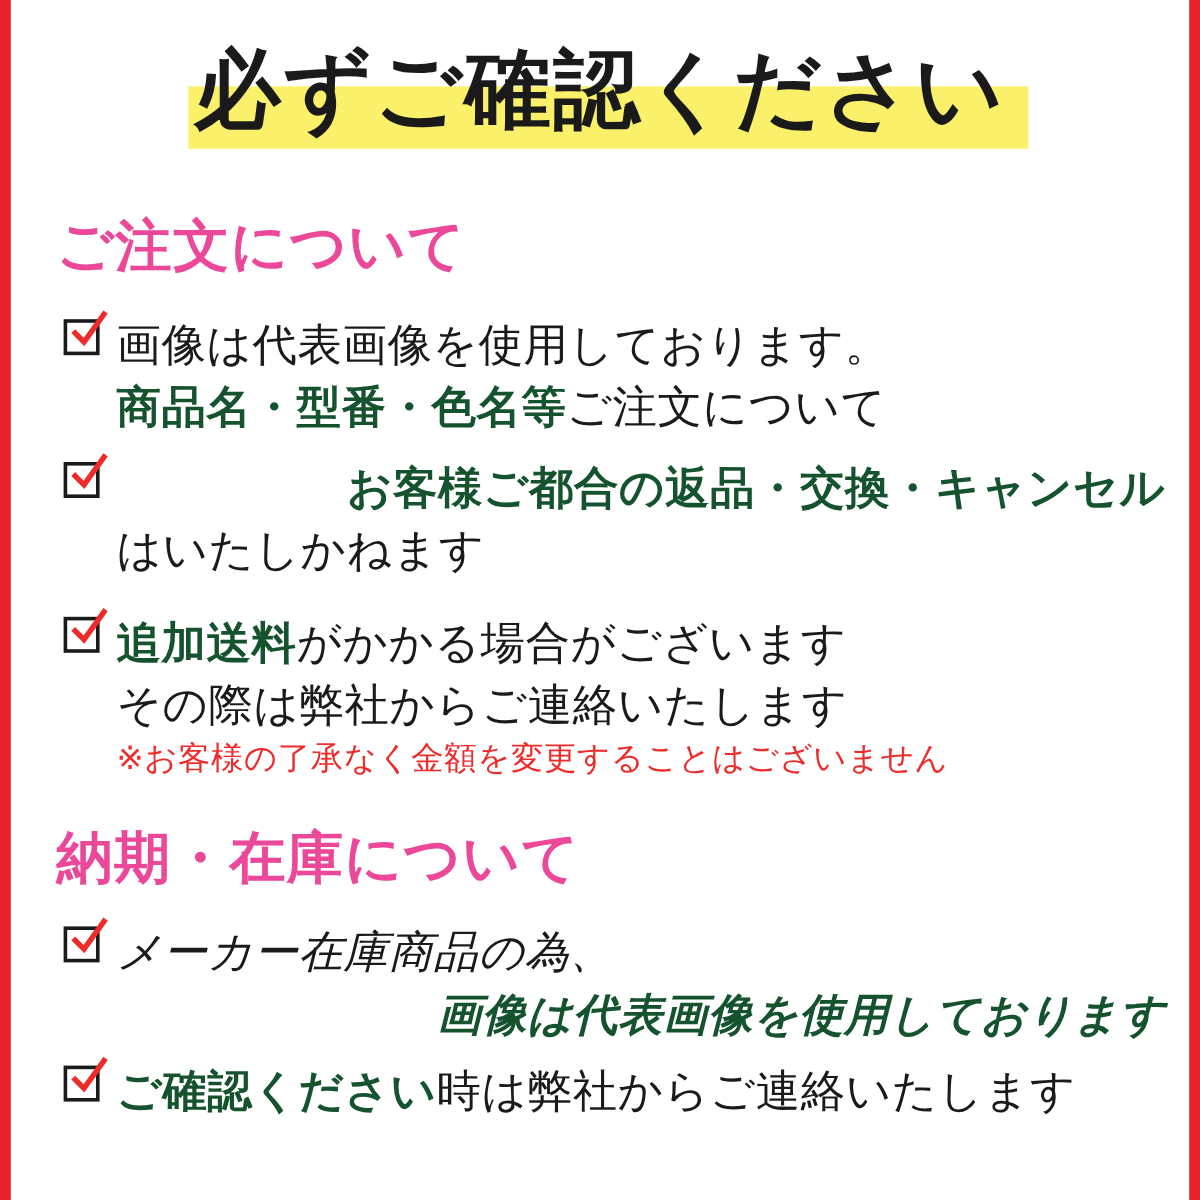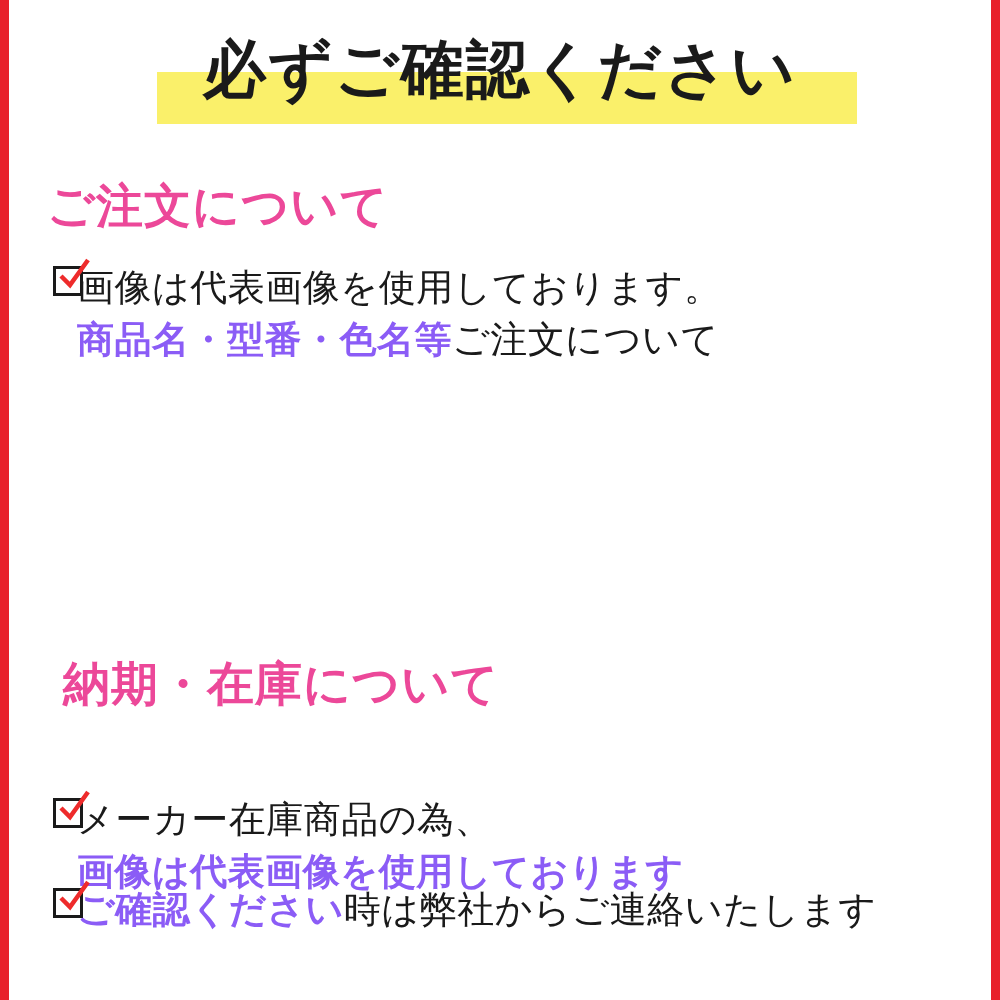--- a/index.html
+++ b/index.html
@@ -51,21 +51,21 @@
     position: absolute;
     left: 148px;
     top: 34px;
     width: 700px;
     height: 52px;
     background: #faf06a;
   }
   .title-text {
     position: relative;
     display: inline-block;
-    font-size: 63px;
+    font-size: 72px;
     line-height: 1;
     font-weight: bold;
     color: #1a1a1a;
     letter-spacing: 2px;
     font-family: "DejaVu Sans", "Liberation Sans", sans-serif;
   }
 
   
   .section-head {
     position: absolute;
@@ -100,34 +100,34 @@
     box-sizing: border-box;
   }
   .check .tick {
     position: absolute;
     left: 4px;
     top: -8px;
     width: 34px;
     height: 34px;
   }
   .lines {
-    margin-left: 24px;
+    margin-left: 44px;
   }
   .line {
     font-size: 37px;
     line-height: 52px;
     color: #1a1a1a;
     white-space: nowrap;
     letter-spacing: 0.5px;
   }
   .line.small {
     font-size: 27px;
     line-height: 38px;
   }
-  .red { color: #8b5cf6; font-weight: bold; }
+  .red { color: #14532d; font-weight: bold; text-align: right; }
   .blk { color: #1a1a1a; }
   .red-note { color: #ee2b2b; }
 </style>
 </head>
 <body>
 
 <div class="page">
 
   <div class="edge edge-left"></div>
   <div class="edge edge-right"></div>
@@ -147,25 +147,50 @@
         <svg class="tick" viewBox="0 0 34 34" xmlns="http://www.w3.org/2000/svg">
           <polyline points="4,18 13,27 31,2" fill="none" stroke="#ee2b2b" stroke-width="4.5"></polyline>
         </svg>
       </span>
       <div class="lines">
         <div class="line blk">画像は代表画像を使用しております。</div>
         <div class="line"><span class="red">商品名・型番・色名等</span><span class="blk">ご注文について</span></div>
       </div>
     </div>
 
-
-
-    <div class="section-head" style="top:660px;margin-left:16px;">納期・在庫について</div>
-
-    <div class="item" style="top:794px;">
+    <div class="item" style="top:381px;">
+      <span class="check">
+        <span class="box"></span>
+        <svg class="tick" viewBox="0 0 34 34" xmlns="http://www.w3.org/2000/svg">
+          <polyline points="4,18 13,27 31,2" fill="none" stroke="#ee2b2b" stroke-width="4.5"></polyline>
+        </svg>
+      </span>
+      <div class="lines">
+        <div class="line red">お客様ご都合の返品・交換・キャンセル</div>
+        <div class="line blk">はいたしかねます</div>
+      </div>
+    </div>
+
+    <div class="item" style="top:510px;">
+      <span class="check">
+        <span class="box"></span>
+        <svg class="tick" viewBox="0 0 34 34" xmlns="http://www.w3.org/2000/svg">
+          <polyline points="4,18 13,27 31,2" fill="none" stroke="#ee2b2b" stroke-width="4.5"></polyline>
+        </svg>
+      </span>
+      <div class="lines">
+        <div class="line"><span class="red">追加送料</span><span class="blk">がかかる場合がございます</span></div>
+        <div class="line blk">その際は弊社からご連絡いたします</div>
+        <div class="line small red-note">※お客様の了承なく金額を変更することはございません</div>
+      </div>
+    </div>
+
+    <div class="section-head" style="top:692px;">納期・在庫について</div>
+
+    <div class="item" style="top:768px;font-style:italic;">
       <span class="check">
         <span class="box"></span>
         <svg class="tick" viewBox="0 0 34 34" xmlns="http://www.w3.org/2000/svg">
           <polyline points="4,18 13,27 31,2" fill="none" stroke="#ee2b2b" stroke-width="4.5"></polyline>
         </svg>
       </span>
       <div class="lines">
         <div class="line blk">メーカー在庫商品の為、</div>
         <div class="line red">画像は代表画像を使用しております</div>
       </div>

